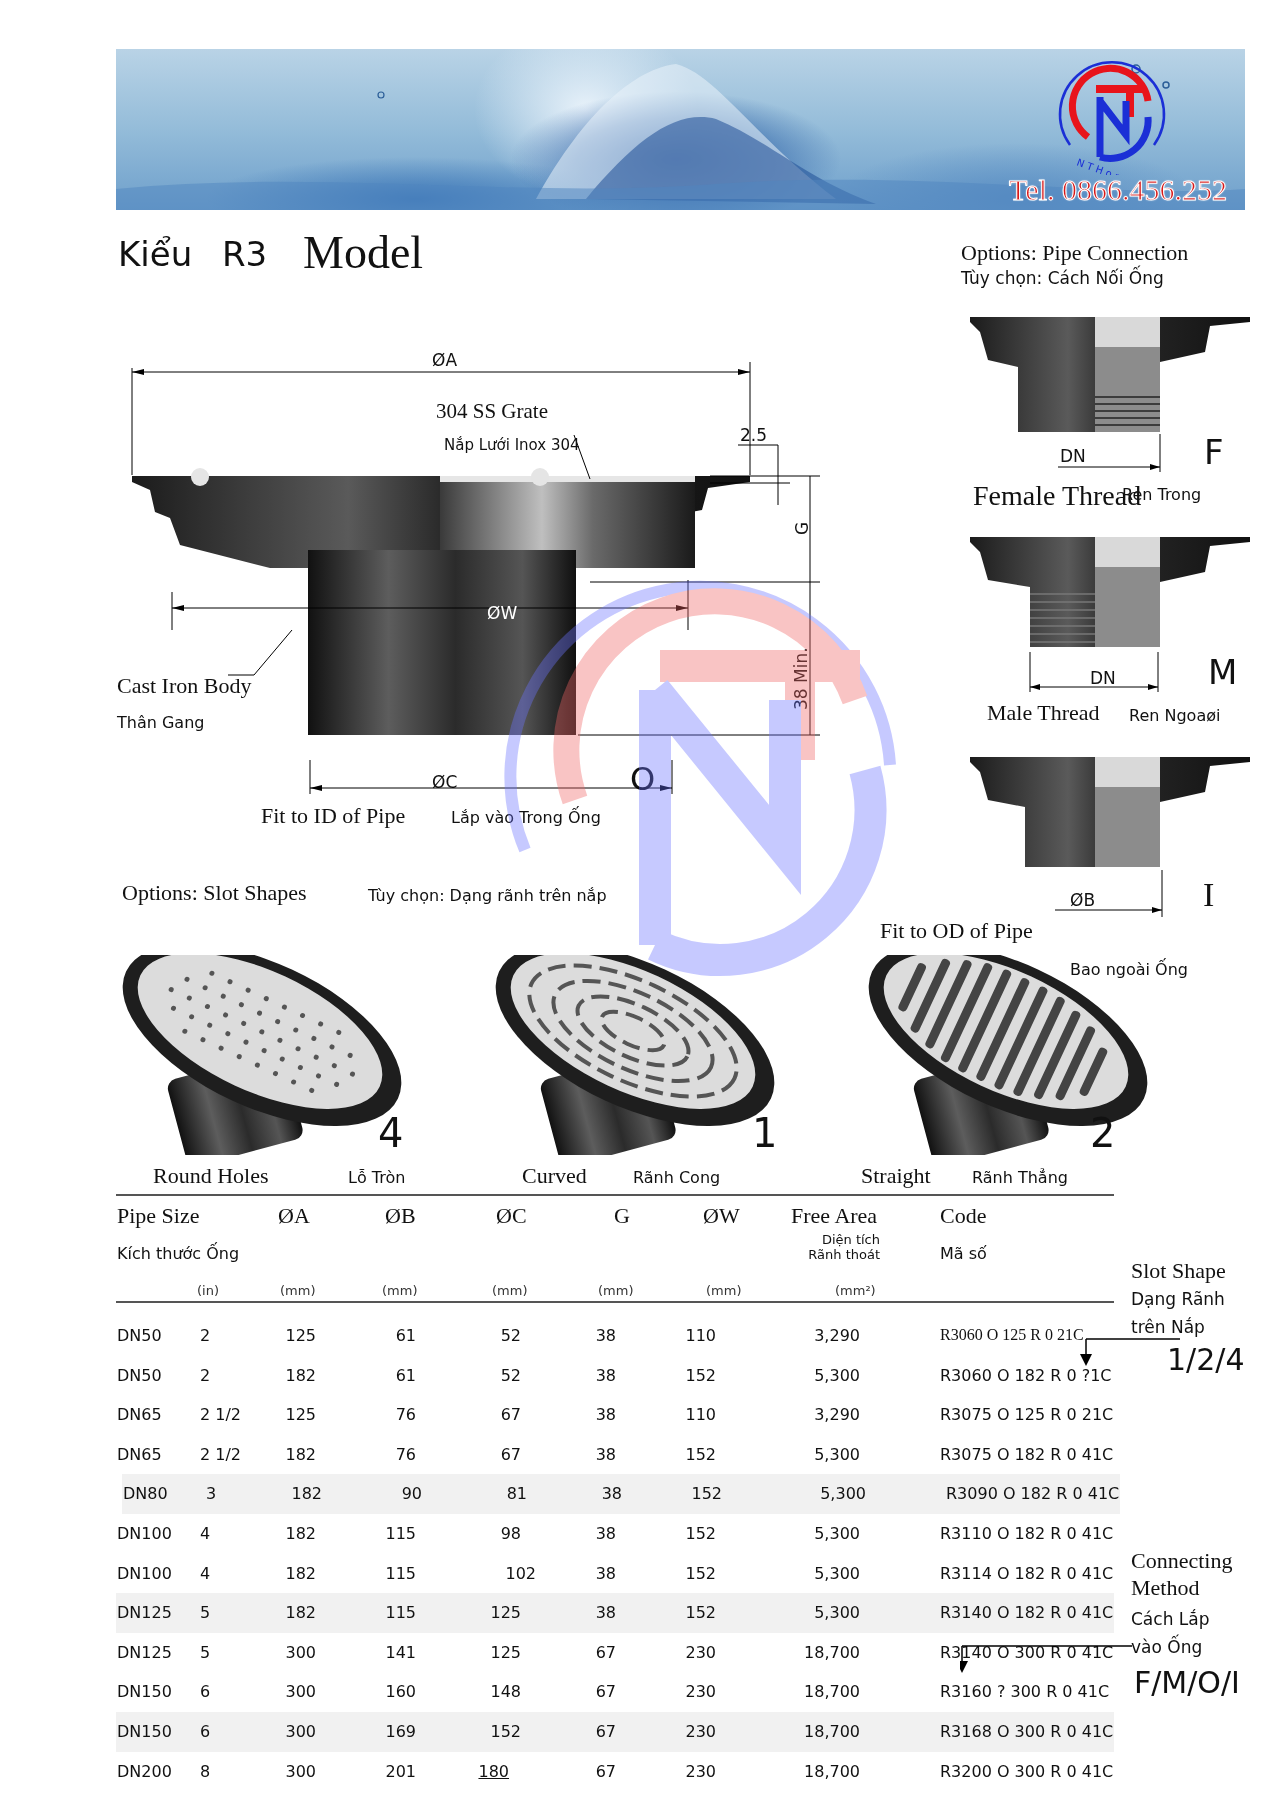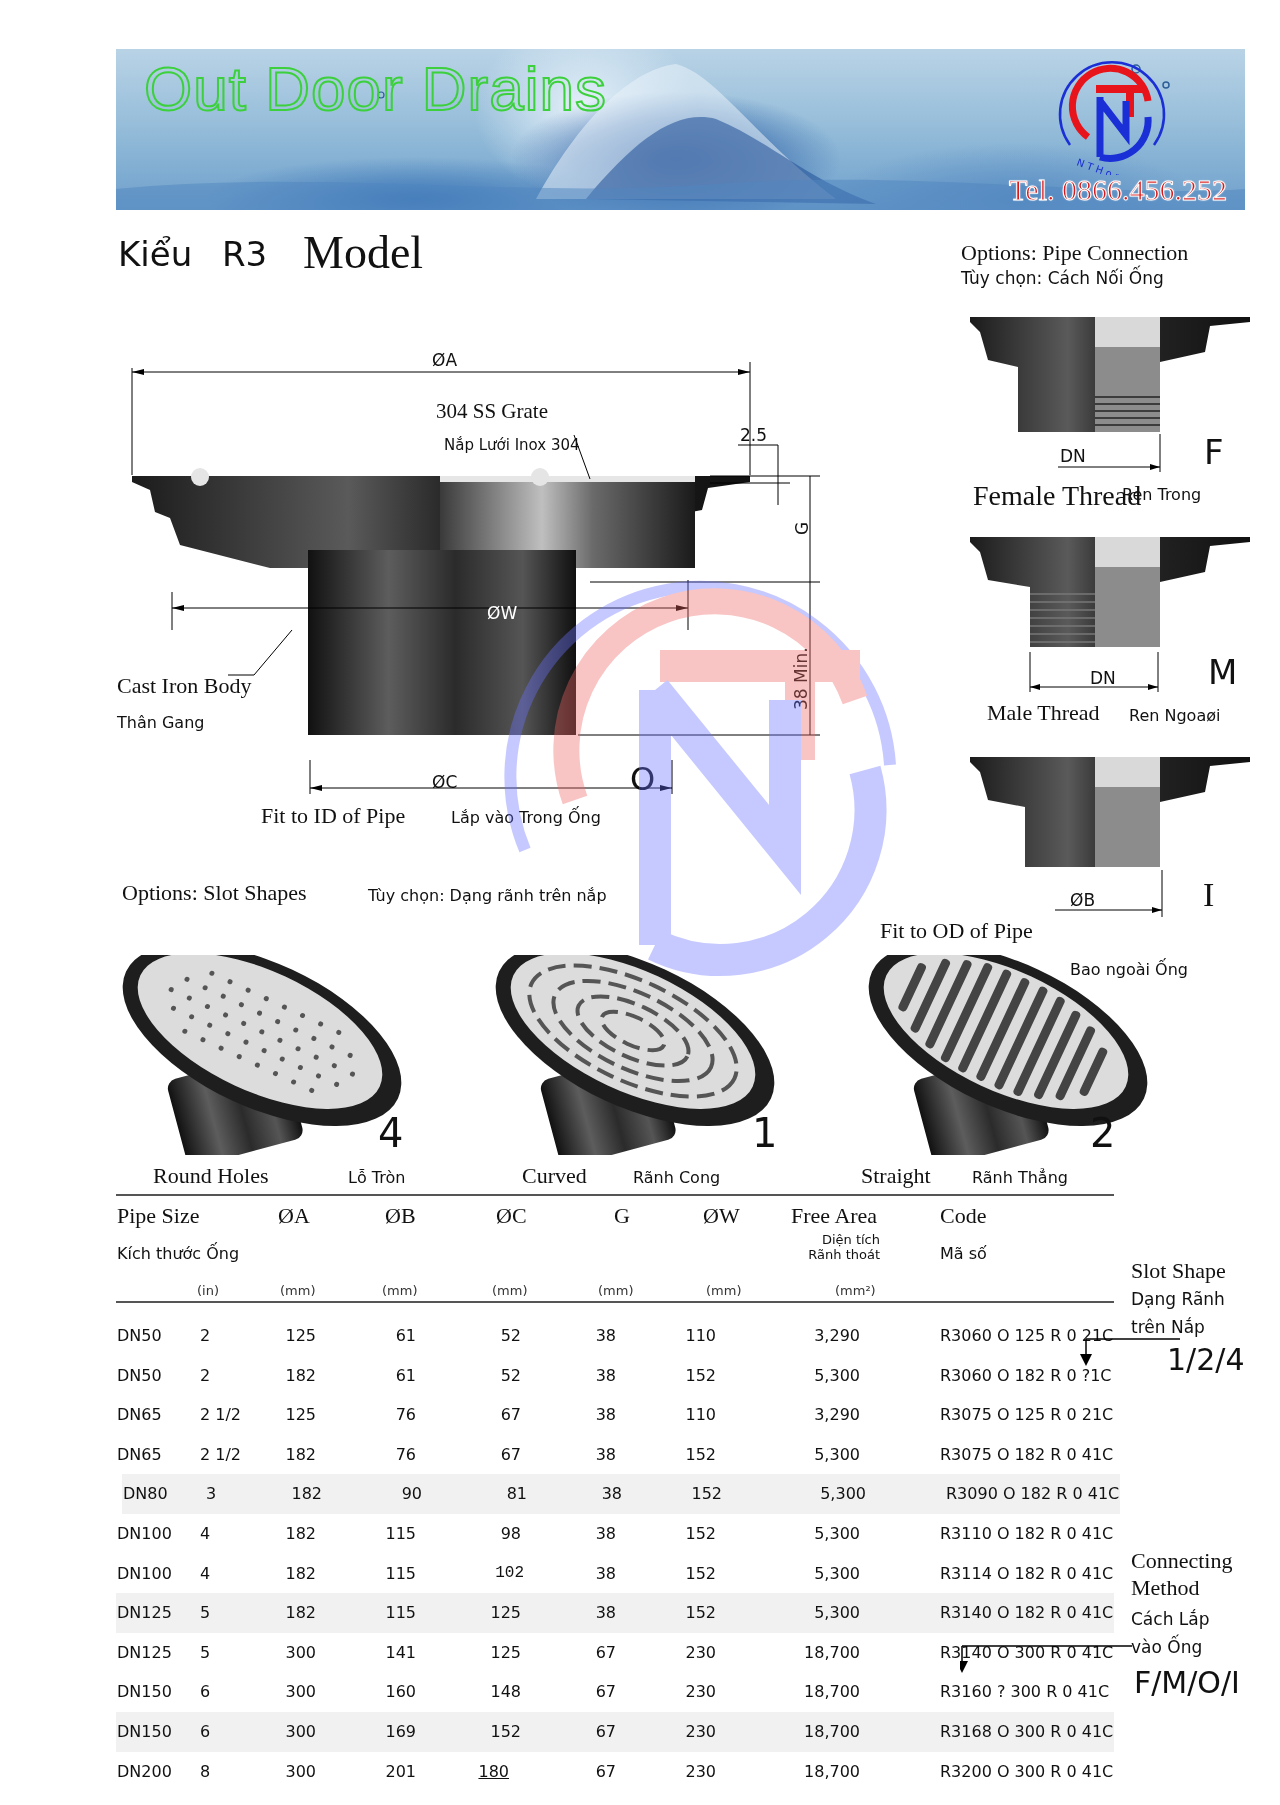--- a/index.html
+++ b/index.html
@@ -55,21 +55,20 @@
 
 <div class="abs banner">
   <svg class="abs" style="left:0;top:0" width="1129" height="161">
     <path d="M420 150 C470 60 520 20 560 15 C600 25 640 90 720 150 Z" fill="#e9f3fa" opacity="0.55"></path>
     <path d="M470 150 C520 90 560 60 600 70 C650 90 690 130 760 155 Z" fill="#1f4f95" opacity="0.55"></path>
     <path d="M0 140 C200 120 400 150 600 135 C800 120 1000 150 1129 140 L1129 161 L0 161 Z" fill="#4f86bf" opacity="0.5"></path>
     <circle cx="1020" cy="20" r="4" fill="none" stroke="#2c5e98" stroke-width="1.5"></circle>
     <circle cx="1050" cy="36" r="3" fill="none" stroke="#2c5e98" stroke-width="1.5"></circle>
     <circle cx="265" cy="46" r="3" fill="none" stroke="#2c5e98" stroke-width="1.2"></circle>
   </svg>
-  <div class="abs banner-title lbl">Out Door Drains</div>
   <svg class="abs banner-logo" viewBox="0 0 120 118">
     <path d="M18 88 A52 52 0 1 1 102 88" fill="none" stroke="#1b2fd6" stroke-width="2.5"></path>
     <path d="M36 80 A38 38 0 1 1 96 44" fill="none" stroke="#e8141b" stroke-width="7"></path>
     <rect x="44" y="28" width="48" height="8" fill="#e8141b"></rect>
     <rect x="74" y="36" width="8" height="24" fill="#e8141b"></rect>
     <path d="M48 40 L48 100 M48 44 L74 78 L74 44 M48 100 A38 38 0 0 0 96 60" fill="none" stroke="#1b2fd6" stroke-width="7"></path>
     <text x="24" y="108" font-size="10" fill="#1b2fd6" font-family="DejaVu Sans, sans-serif" transform="rotate(20 24 108)">N T H o m e s</text>
   </svg>
   <div class="abs banner-tel serif lbl">Tel. 0866.456.252</div>
 </div>
@@ -356,21 +355,21 @@
 <div id="rows">
     <div class="row" style="top: 1316px;">
       <div class="cell sans" style="left: 1px;">DN50</div>
       <div class="cell sans" style="left: 84px;">2</div>
       <div class="cell sans r" style="left: 150px; width: 50px;">125</div>
       <div class="cell sans r" style="left: 250px; width: 50px;">61</div>
       <div class="cell sans r" style="left: 355px; width: 50px;">52</div>
       <div class="cell sans r" style="left: 450px; width: 50px;">38</div>
       <div class="cell sans r" style="left: 550px; width: 50px;">110</div>
       <div class="cell sans r" style="left: 660px; width: 84px;">3,290</div>
-      <div class="cell sans" style="left: 824px;">R3060 O 125 R 0 21C</div>
+      <div class="cell sans" style="left: 824px; font-family: Liberation Serif, serif;">R3060 O 125 R 0 21C</div>
     </div>
     <div class="row" style="top: 1355.6px;">
       <div class="cell sans" style="left: 1px;">DN50</div>
       <div class="cell sans" style="left: 84px;">2</div>
       <div class="cell sans r" style="left: 150px; width: 50px;">182</div>
       <div class="cell sans r" style="left: 250px; width: 50px;">61</div>
       <div class="cell sans r" style="left: 355px; width: 50px;">52</div>
       <div class="cell sans r" style="left: 450px; width: 50px;">38</div>
       <div class="cell sans r" style="left: 550px; width: 50px;">152</div>
       <div class="cell sans r" style="left: 660px; width: 84px;">5,300</div>
@@ -418,21 +417,21 @@
       <div class="cell sans r" style="left: 450px; width: 50px;">38</div>
       <div class="cell sans r" style="left: 550px; width: 50px;">152</div>
       <div class="cell sans r" style="left: 660px; width: 84px;">5,300</div>
       <div class="cell sans" style="left: 824px;">R3110 O 182 R 0 41C</div>
     </div>
     <div class="row" style="top: 1553.6px;">
       <div class="cell sans" style="left: 1px;">DN100</div>
       <div class="cell sans" style="left: 84px;">4</div>
       <div class="cell sans r" style="left: 150px; width: 50px;">182</div>
       <div class="cell sans r" style="left: 250px; width: 50px;">115</div>
-      <div class="cell sans r" style="left: 358px; width: 50px; font-family: Liberation Mono, monospace;">102</div>
+      <div class="cell sans r" style="left: 370px; width: 50px;">102</div>
       <div class="cell sans r" style="left: 450px; width: 50px;">38</div>
       <div class="cell sans r" style="left: 550px; width: 50px;">152</div>
       <div class="cell sans r" style="left: 660px; width: 84px;">5,300</div>
       <div class="cell sans" style="left: 824px;">R3114 O 182 R 0 41C</div>
     </div>
     <div class="row shade" style="top: 1593.2px;">
       <div class="cell sans" style="left: 1px;">DN125</div>
       <div class="cell sans" style="left: 84px;">5</div>
       <div class="cell sans r" style="left: 150px; width: 50px;">182</div>
       <div class="cell sans r" style="left: 250px; width: 50px;">115</div>

